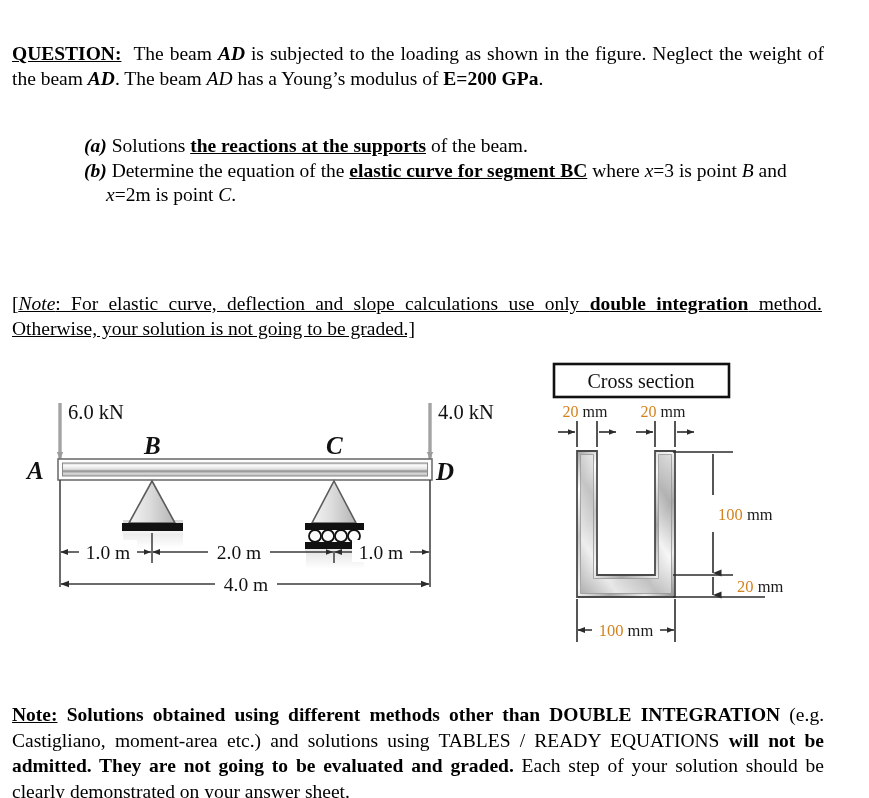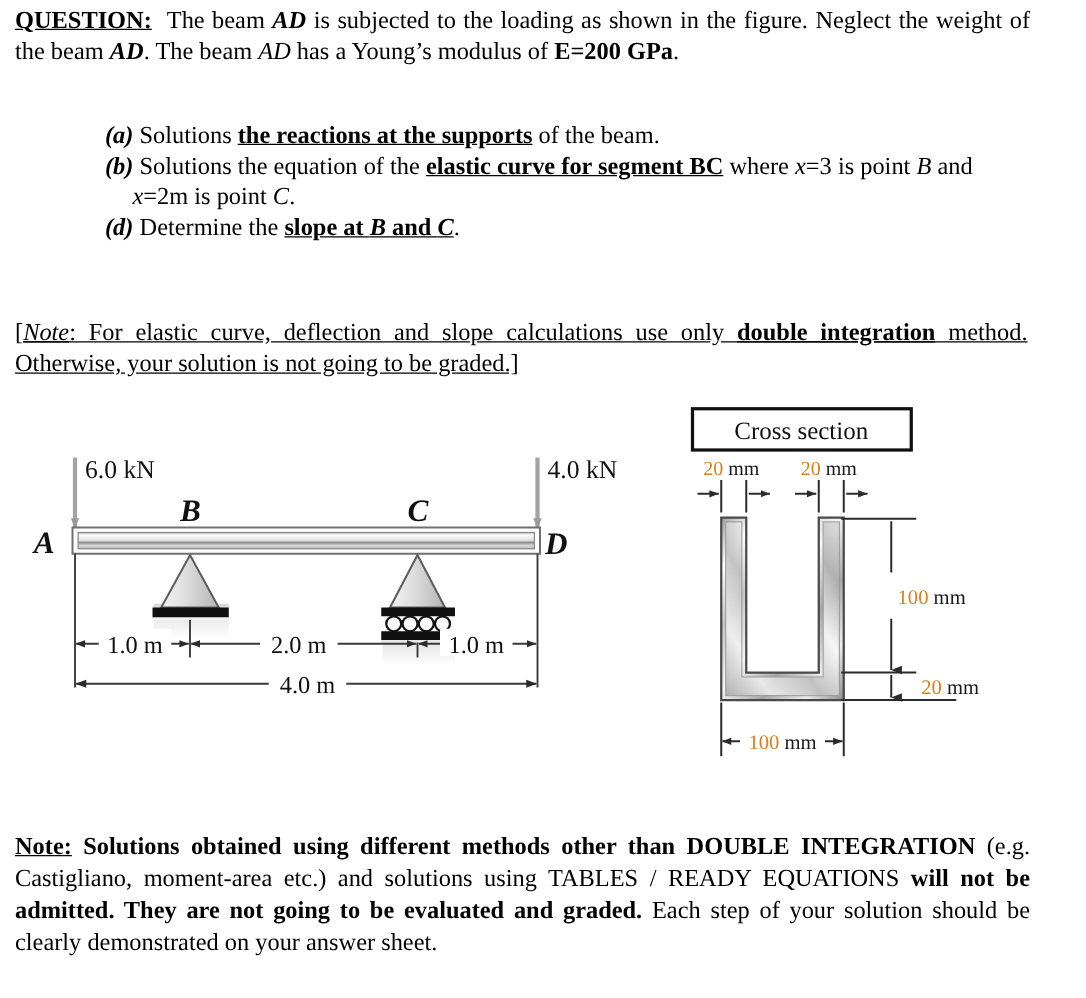--- a/index.html
+++ b/index.html
@@ -13,20 +13,21 @@
     position: relative;
     font-family: "Liberation Serif", serif;
     color: #000000;
     overflow: hidden;
   }
 
   
   .page {
     position: absolute;
     inset: 0;
+    margin-top: 37px;
   }
 
   .para {
     position: absolute;
     font-size: 19.5px;
     line-height: 25px;
     text-align: justify;
     text-justify: inter-word;
   }
 
@@ -91,24 +92,23 @@
 <div class="page">
 
   <div class="para q-intro">
     <span class="b u">QUESTION:</span><span>&nbsp;&nbsp;</span><span>The beam </span><span class="bi">AD</span><span> is subjected to the loading as shown in the figure. Neglect the weight of the beam </span><span class="bi">AD</span><span>. The beam </span><span class="i">AD</span><span> has a Young’s modulus of </span><span class="b">E=200 GPa</span><span>.</span>
   </div>
 
   <div class="parts">
 
     <span class="part-row"><span class="bi">(a)</span><span> Solutions </span><span class="b u">the reactions at the supports</span><span> of the beam.</span></span>
 
-    <span class="part-row"><span class="bi">(b)</span><span> Solutions the equation of the </span><span class="b u">elastic curve for segment BC</span><span> where </span><span class="i">x</span><span>=3 is point </span><span class="i">B</span><span> and </span><span class="i">x</span><span>=2m is point </span><span class="i">C</span><span>.</span></span>
-
-
-    <span class="part-row"><span class="bi">(d)</span><span> Determine the </span><span class="b u">slope at </span><span class="bi u">B</span><span class="b u"> and </span><span class="bi u">C</span><span>.</span></span>
+    <span class="part-row"><span class="bi">(b)</span><span> Determine the equation of the </span><span class="b u">elastic curve for segment BC</span><span> where </span><span class="i">x</span><span>=3 is point </span><span class="i">B</span><span> and </span><span class="i">x</span><span>=2m is point </span><span class="i">C</span><span>.</span></span>
+
+
 
   </div>
 
   <div class="para note-top">
     <span>[</span><span class="i u">Note</span><span>: For elastic curve, deflection and slope calculations use only </span><span class="b u">double integration</span><span> method. Otherwise, your solution is not going to be graded.]</span>
   </div>
 
   <div class="figure">
     <svg width="869" height="320" viewBox="0 0 869 320" xmlns="http://www.w3.org/2000/svg">
       <defs>

